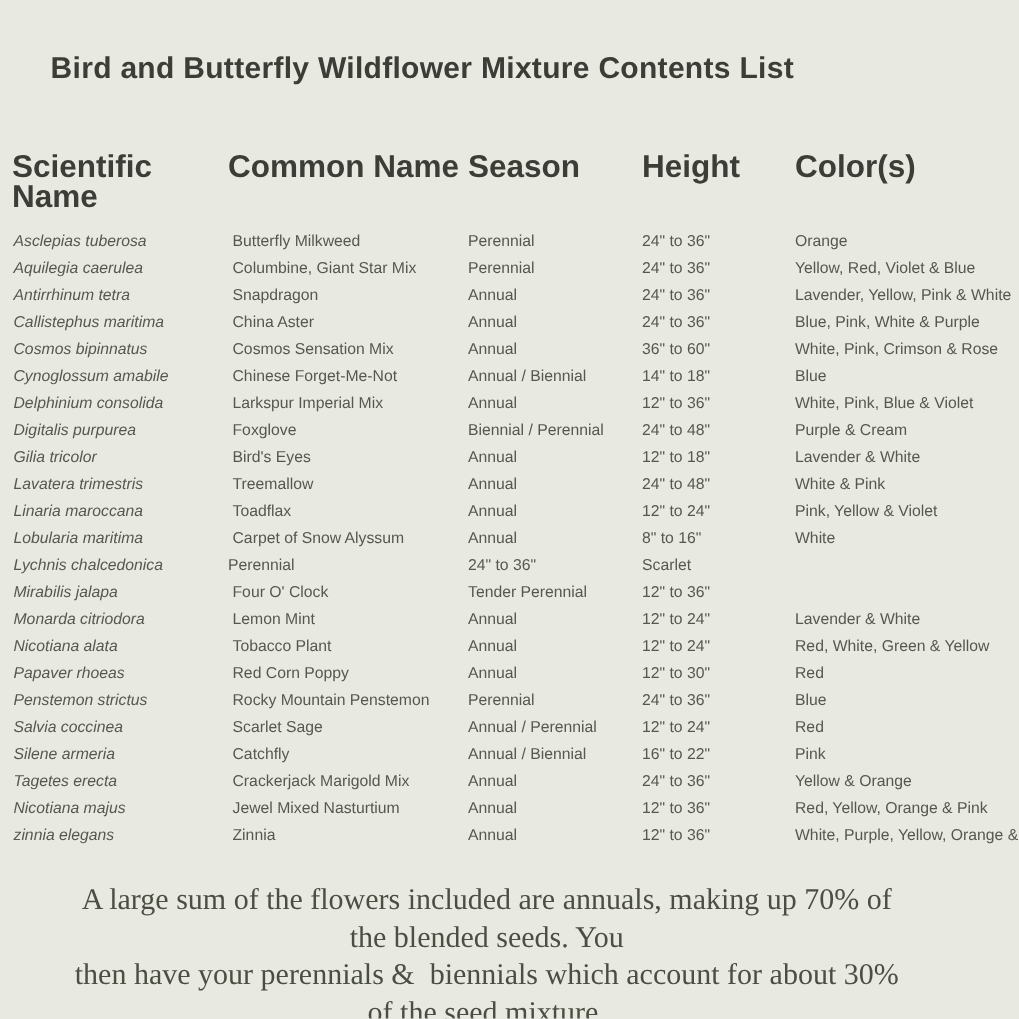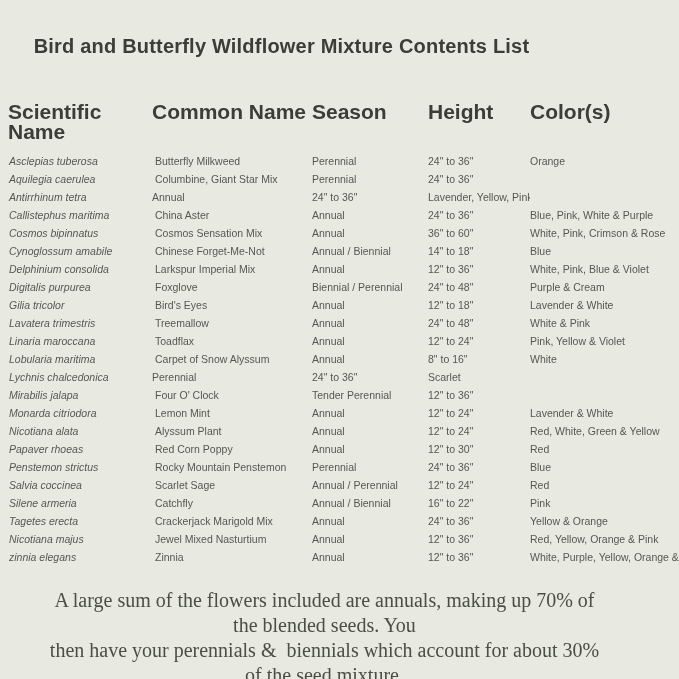--- a/index.html
+++ b/index.html
@@ -101,23 +101,25 @@
           <div class="td common">Butterfly Milkweed</div>
           <div class="td">Perennial</div>
           <div class="td">24" to 36"</div>
           <div class="td">Orange</div>
         </div>
         <div class="tr">
           <div class="td sci">Aquilegia caerulea</div>
           <div class="td common">Columbine, Giant Star Mix</div>
           <div class="td">Perennial</div>
           <div class="td">24" to 36"</div>
+          <div class="td">Yellow, Red, Violet &amp; Blue</div>
         </div>
         <div class="tr">
           <div class="td sci">Antirrhinum tetra</div>
+          <div class="td common">Snapdragon</div>
           <div class="td">Annual</div>
           <div class="td">24" to 36"</div>
           <div class="td">Lavender, Yellow, Pink &amp; White</div>
         </div>
         <div class="tr">
           <div class="td sci">Callistephus maritima</div>
           <div class="td common">China Aster</div>
           <div class="td">Annual</div>
           <div class="td">24" to 36"</div>
           <div class="td">Blue, Pink, White &amp; Purple</div>
@@ -192,21 +194,21 @@
         </div>
         <div class="tr">
           <div class="td sci">Monarda citriodora</div>
           <div class="td common">Lemon Mint</div>
           <div class="td">Annual</div>
           <div class="td">12" to 24"</div>
           <div class="td">Lavender &amp; White</div>
         </div>
         <div class="tr">
           <div class="td sci">Nicotiana alata</div>
-          <div class="td common">Alyssum Plant</div>
+          <div class="td common">Tobacco Plant</div>
           <div class="td">Annual</div>
           <div class="td">12" to 24"</div>
           <div class="td">Red, White, Green &amp; Yellow</div>
         </div>
         <div class="tr">
           <div class="td sci">Papaver rhoeas</div>
           <div class="td common">Red Corn Poppy</div>
           <div class="td">Annual</div>
           <div class="td">12" to 30"</div>
           <div class="td">Red</div>

